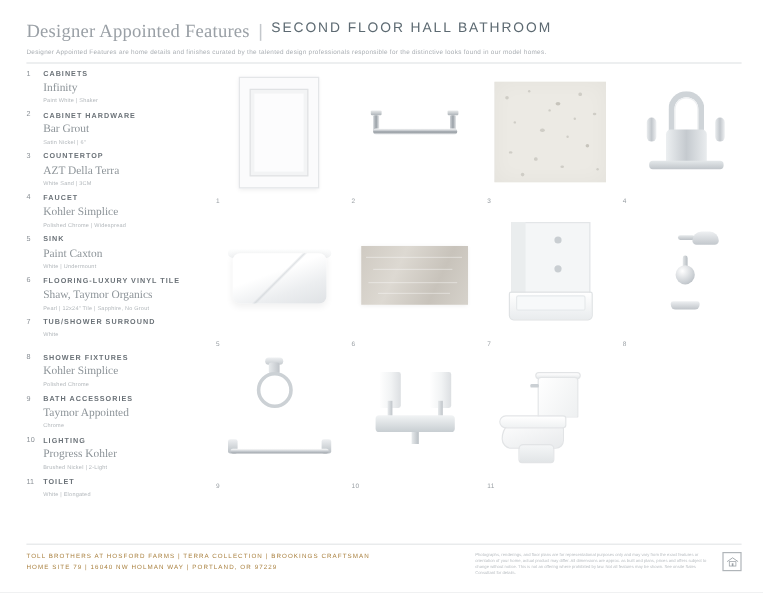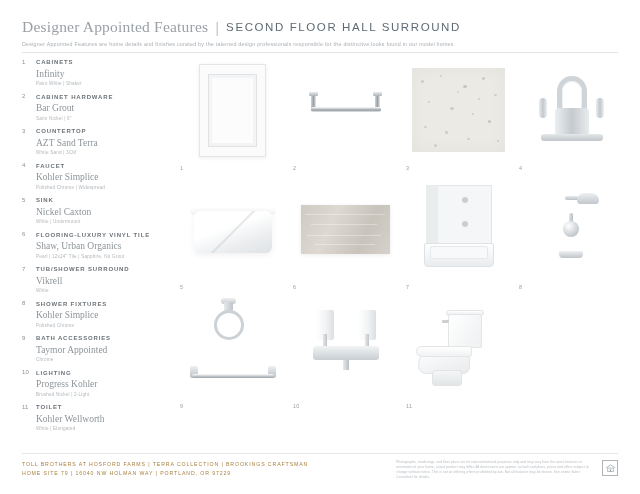--- a/index.html
+++ b/index.html
@@ -15,21 +15,21 @@
     background: #ffffff;
     overflow: hidden;
   }
   
   .header {
     position: absolute;
     left: 22px; top: 18px; right: 22px;
   }
   .title-row {
     display: flex;
-    align-items: center;
+    align-items: flex-start;
     gap: 7px;
   }
   .title-main {
     font-family: "Liberation Serif", serif;
     font-size: 15.5px;
     color: #9aa0a6;
     letter-spacing: 0.2px;
     white-space: nowrap;
   }
   .title-divider {
@@ -385,21 +385,21 @@
 </style>
 </head>
 <body>
 
 <div id="page">
 
   <div class="header">
     <div class="title-row">
       <span class="title-main">Designer Appointed Features</span>
       <span class="title-divider">|</span>
-      <span class="title-sub">SECOND FLOOR HALL SURROUND</span>
+      <span class="title-sub">SECOND FLOOR HALL BATHROOM</span>
     </div>
     <div class="subtitle">Designer Appointed Features are home details and finishes curated by the talented design professionals responsible for the distinctive looks found in our model homes.</div>
   </div>
   <div class="header-rule"></div>
 
   <div class="speclist">
 
     <div class="spec">
       <span class="spec-num">1</span>
       <div class="spec-cat">CABINETS</div>
@@ -410,49 +410,48 @@
     <div class="spec">
       <span class="spec-num">2</span>
       <div class="spec-cat">CABINET HARDWARE</div>
       <div class="spec-name">Bar Grout</div>
       <div class="spec-desc">Satin Nickel  |  6"</div>
     </div>
 
     <div class="spec">
       <span class="spec-num">3</span>
       <div class="spec-cat">COUNTERTOP</div>
-      <div class="spec-name">AZT Sand Terra</div>
+      <div class="spec-name">AZT Della Terra</div>
       <div class="spec-desc">White Sand  |  3CM</div>
     </div>
 
     <div class="spec">
       <span class="spec-num">4</span>
       <div class="spec-cat">FAUCET</div>
       <div class="spec-name">Kohler Simplice</div>
       <div class="spec-desc">Polished Chrome  |  Widespread</div>
     </div>
 
     <div class="spec">
       <span class="spec-num">5</span>
       <div class="spec-cat">SINK</div>
-      <div class="spec-name">Nickel Caxton</div>
+      <div class="spec-name">Paint Caxton</div>
       <div class="spec-desc">White  |  Undermount</div>
     </div>
 
     <div class="spec">
       <span class="spec-num">6</span>
       <div class="spec-cat">FLOORING-LUXURY VINYL TILE</div>
-      <div class="spec-name">Shaw, Urban Organics</div>
+      <div class="spec-name">Shaw, Taymor Organics</div>
       <div class="spec-desc">Pearl  |  12x24" Tile  |  Sapphire, No Grout</div>
     </div>
 
     <div class="spec">
       <span class="spec-num">7</span>
       <div class="spec-cat">TUB/SHOWER SURROUND</div>
-      <div class="spec-name">Vikrell</div>
       <div class="spec-desc">White</div>
     </div>
 
     <div class="spec">
       <span class="spec-num">8</span>
       <div class="spec-cat">SHOWER FIXTURES</div>
       <div class="spec-name">Kohler Simplice</div>
       <div class="spec-desc">Polished Chrome</div>
     </div>
 
@@ -466,21 +465,20 @@
     <div class="spec">
       <span class="spec-num">10</span>
       <div class="spec-cat">LIGHTING</div>
       <div class="spec-name">Progress Kohler</div>
       <div class="spec-desc">Brushed Nickel  |  2-Light</div>
     </div>
 
     <div class="spec">
       <span class="spec-num">11</span>
       <div class="spec-cat">TOILET</div>
-      <div class="spec-name">Kohler Wellworth</div>
       <div class="spec-desc">White  |  Elongated</div>
     </div>
 
   </div>
 
   <div class="grid">
 
     <div class="grid-row">
 
       <div class="cell">

